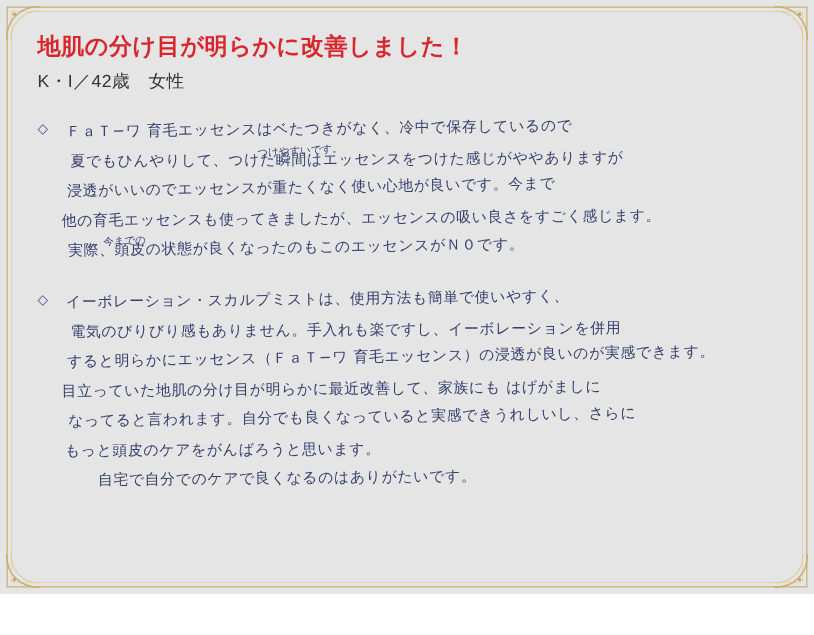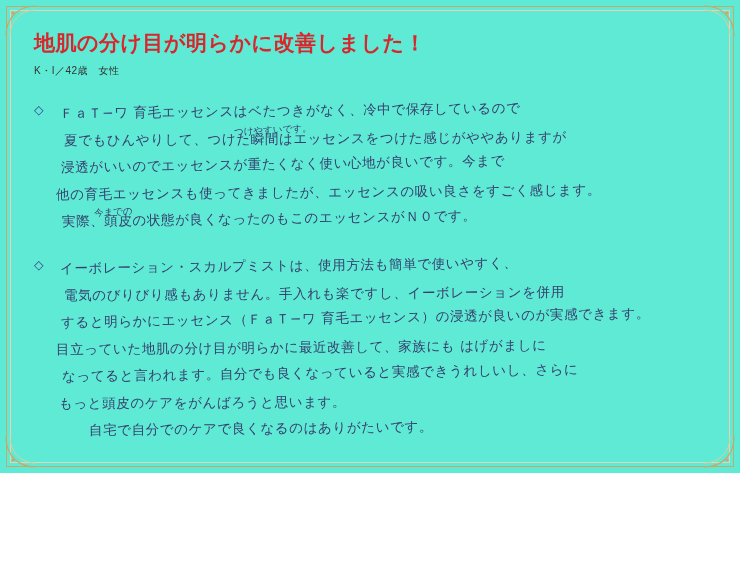--- a/index.html
+++ b/index.html
@@ -11,23 +11,23 @@
     height: 577px;
     background: #ffffff;
     font-family: "Liberation Sans", sans-serif;
     overflow: hidden;
   }
 
   
   .page {
     position: relative;
     width: 740px;
-    height: 473px;
+    height: 540px;
     box-sizing: border-box;
-    background: #5eead4;
+    background: #e5e5e5;
   }
   .frame-outer {
     position: absolute;
     left: 6px;
     top: 6px;
     right: 6px;
     bottom: 6px;
     border: 1px solid #c8a96a;
     box-sizing: border-box;
     pointer-events: none;
@@ -66,21 +66,21 @@
   .headline {
     color: #d8262c;
     font-size: 21px;
     font-weight: bold;
     letter-spacing: 0.5px;
     line-height: 1.2;
     margin: 0 0 9px 0;
   }
   .byline {
     color: #333333;
-    font-size: 10px;
+    font-size: 16px;
     letter-spacing: 0.5px;
     margin: 0 0 22px 0;
   }
 
   
   .hand-block {
     position: relative;
     margin-bottom: 20px;
   }
   .hand-marker {

